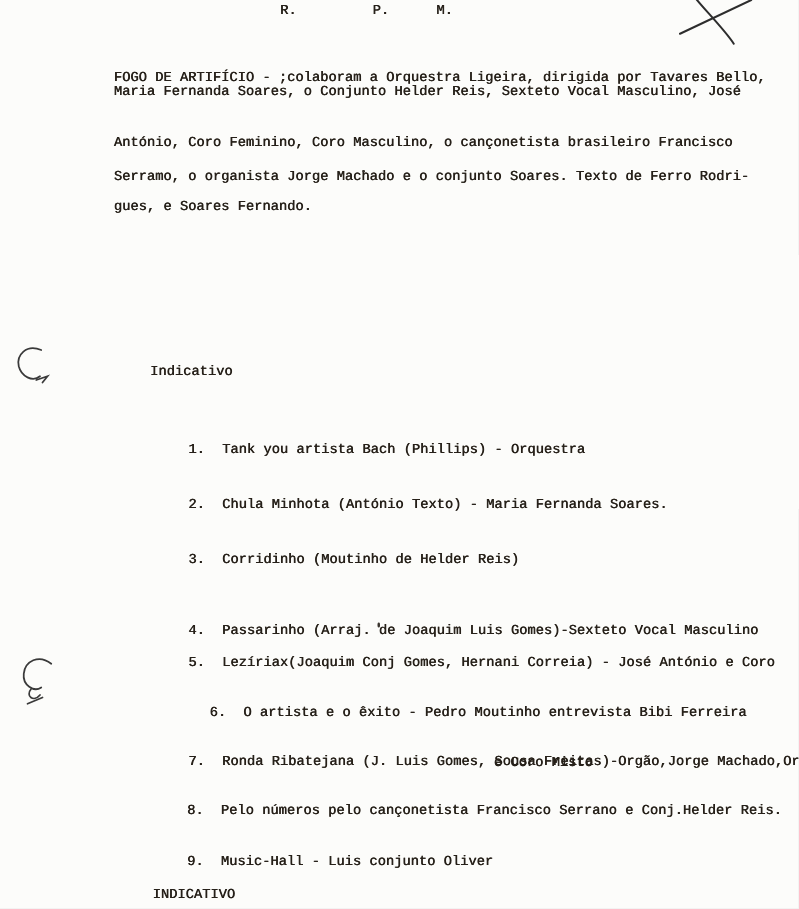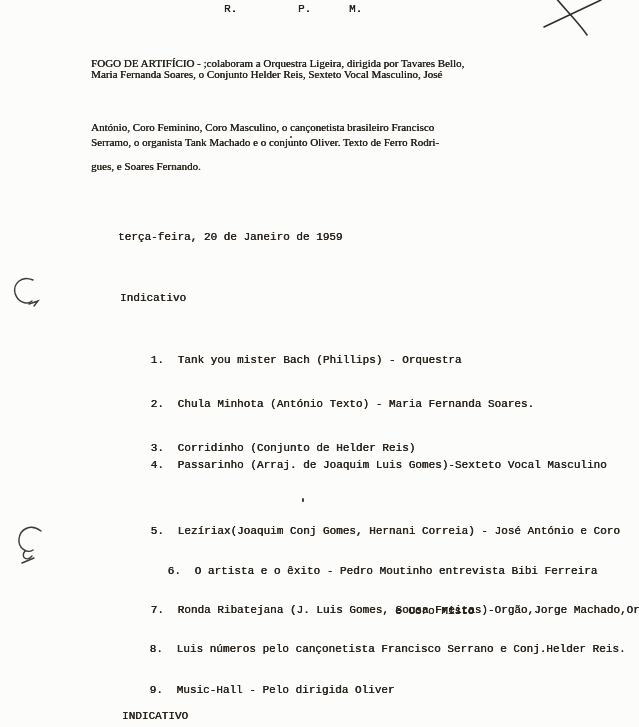--- a/index.html
+++ b/index.html
@@ -13,76 +13,75 @@
     color:#262019;
   }
   .t{
     position:absolute;
     white-space:pre;
     font-size:11px;
     line-height:13px;
     text-shadow:0.35px 0 0 currentColor; 
   }
   .hdr-letter{letter-spacing:0;}
-  .para-line{left:91px;font-family:Liberation Serif, serif;}
+  .para-line{left:91px;}
   .item .num{display:inline-block;width:27px;}
   .marks{position:absolute;left:0;top:0;pointer-events:none;}
   .speck{position:absolute;background:#3a352f;border-radius:50%;}
 </style>
 </head>
 <body>
 
 <div class="page">
 
   <div>
     <span class="t hdr-letter" style="left:224px;top:3px">R.</span>
     <span class="t hdr-letter" style="left:298px;top:3px">P.</span>
     <span class="t hdr-letter" style="left:349px;top:3px">M.</span>
   </div>
 
   <div>
     <div class="t para-line" style="top:57px">FOGO DE ARTIFÍCIO - ;colaboram a Orquestra Ligeira, dirigida por Tavares Bello,</div>
     <div class="t para-line" style="top:68px">Maria Fernanda Soares, o Conjunto Helder Reis, Sexteto Vocal Masculino, José</div>
-    <div class="t para-line" style="top:121px">António, Coro Feminino, Coro Masculino, o cançonetista brasileiro Francisco</div>
-    <div class="t para-line" style="top:136px">Serramo, o organista Tank Machado e o conjunto Oliver. Texto de Ferro Rodri-</div>
+    <div class="t para-line" style="top:109px">António, Coro Feminino, Coro Masculino, o cançonetista brasileiro Francisco</div>
+    <div class="t para-line" style="top:136px">Serramo, o organista Jorge Machado e o conjunto Soares. Texto de Ferro Rodri-</div>
     <div class="t para-line" style="top:160px">gues, e Soares Fernando.</div>
   </div>
 
-  <div class="t" style="left:118px;top:231px">terça-feira, 20 de Janeiro de 1959</div>
 
   <div class="t" style="left:120px;top:292px">Indicativo</div>
 
   <div>
     <div class="t item" style="left:111px;top:341px">
-      <span class="num">1.</span><span>Tank you mister Bach (Phillips) - Orquestra</span>
+      <span class="num">1.</span><span>Tank you artista Bach (Phillips) - Orquestra</span>
     </div>
     <div class="t item" style="left:111px;top:385px">
       <span class="num">2.</span><span>Chula Minhota (António Texto) - Maria Fernanda Soares.</span>
     </div>
     <div class="t item" style="left:111px;top:429px">
-      <span class="num">3.</span><span>Corridinho (Conjunto de Helder Reis)</span>
+      <span class="num">3.</span><span>Corridinho (Moutinho de Helder Reis)</span>
     </div>
-    <div class="t item" style="left:111px;top:446px">
+    <div class="t item" style="left:111px;top:486px">
       <span class="num">4.</span><span>Passarinho (Arraj. de Joaquim Luis Gomes)-Sexteto Vocal Masculino</span>
     </div>
     <div class="t item" style="left:111px;top:512px">
       <span class="num">5.</span><span>Lezíriax(Joaquim Conj Gomes, Hernani Correia) - José António e Coro</span>
     </div>
     <div class="t item" style="left:128px;top:552px">
       <span class="num">6.</span><span>O artista e o êxito - Pedro Moutinho entrevista Bibi Ferreira</span>
     </div>
     <div class="t item" style="left:111px;top:591px">
       <span class="num">7.</span><span>Ronda Ribatejana (J. Luis Gomes, Sousa Freitas)-Orgão,Jorge Machado,Orq.Lig.</span>
     </div>
     <div class="t" style="left:395px;top:605px">e Coro Misto</div>
     <div class="t item" style="left:110px;top:630px">
-      <span class="num">8.</span><span>Luis números pelo cançonetista Francisco Serrano e Conj.Helder Reis.</span>
+      <span class="num">8.</span><span>Pelo números pelo cançonetista Francisco Serrano e Conj.Helder Reis.</span>
     </div>
     <div class="t item" style="left:110px;top:671px">
-      <span class="num">9.</span><span>Music-Hall - Pelo dirigida Oliver</span>
+      <span class="num">9.</span><span>Music-Hall - Luis conjunto Oliver</span>
     </div>
   </div>
 
   <div class="t" style="left:122px;top:710px">INDICATIVO</div>
 
   <svg class="marks" width="639" height="727" viewBox="0 0 639 727">
 
     <g stroke="#2d2d2d" stroke-width="1.6" fill="none" stroke-linecap="round">
       <path d="M544,27 L601,0"></path>
       <path d="M556,-2 C562,6 580,24 587,35"></path>

